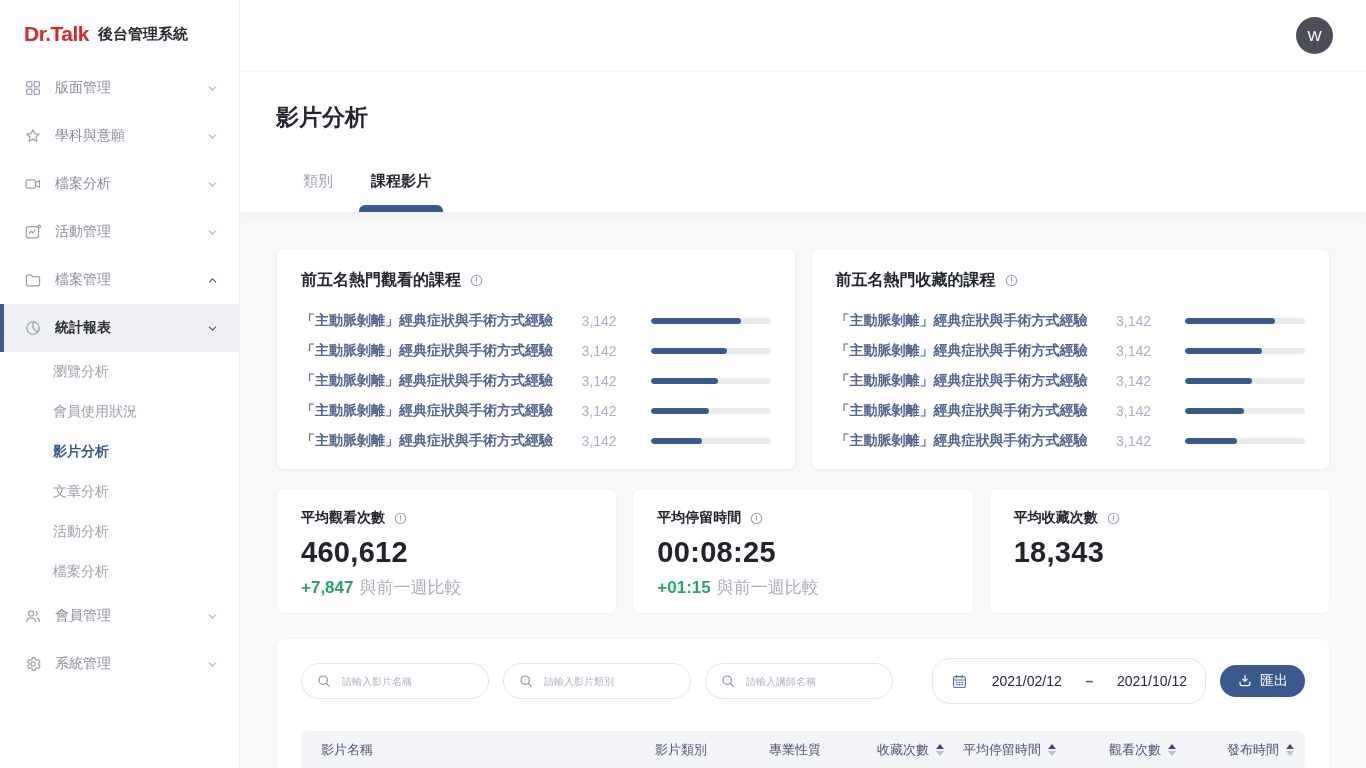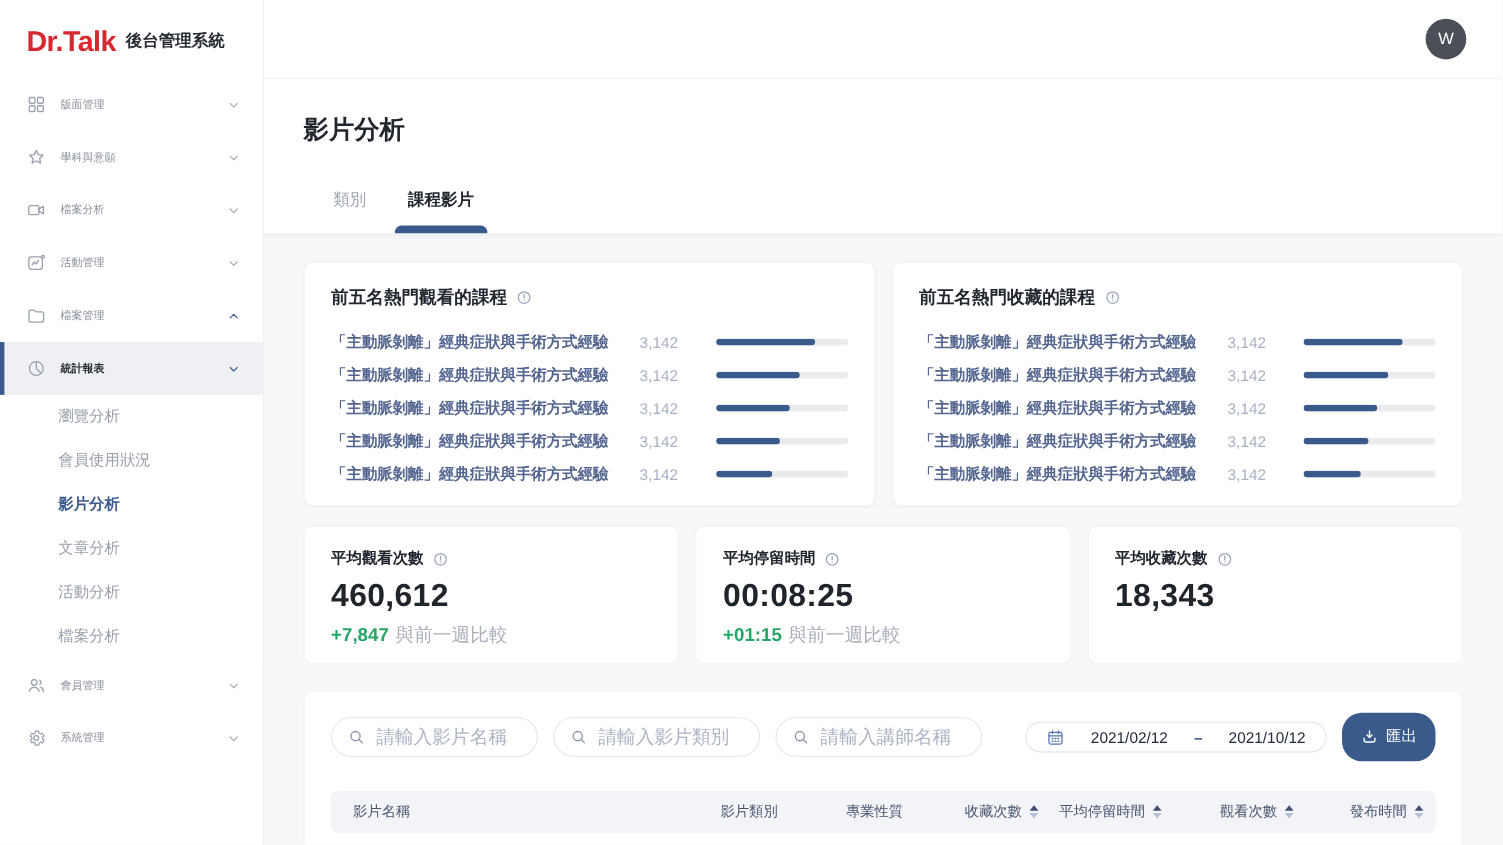--- a/index.html
+++ b/index.html
@@ -5,47 +5,47 @@
   *{box-sizing:border-box}
   html,body{margin:0;padding:0}
   body{
     width:1366px;height:768px;overflow:hidden;display:flex;
     background:#F7F8FA;color:#2A2F3A;
     font-family:"Liberation Sans","DejaVu Sans",sans-serif;
   }
   
   .sidebar{width:240px;min-width:240px;background:#fff;border-right:1px solid #EEEFF2;height:768px}
   .brand{display:flex;align-items:center;gap:9px;padding:22px 10px 16px 24px}
-  .brand-logo{color:#D7282F;font-weight:800;font-size:26px;letter-spacing:-.5px}
+  .brand-logo{color:#D7282F;font-weight:800;font-size:21px;letter-spacing:-.5px}
   .brand-title{font-size:15px;font-weight:700;color:#262B33;white-space:nowrap}
   .nav{margin-top:2px}
   .nav-item{display:flex;align-items:center;height:48px;padding:0 20px 0 24px;cursor:pointer;position:relative;background:#fff}
   .nav-item .icon{width:18px;height:18px;color:#9AA0AD;display:flex}
   .nav-item .icon svg{width:18px;height:18px}
-  .nav-item .label{flex:1;margin-left:13px;font-size:10px;color:#878E9B;white-space:nowrap}
+  .nav-item .label{flex:1;margin-left:13px;font-size:14px;color:#878E9B;white-space:nowrap}
   .nav-item .chev{width:13px;height:13px;color:#A7ADBA;display:flex}
   .nav-item .chev svg{width:13px;height:13px}
   .nav-item .chev.hl{color:#3A5A8C}
   .nav-item.active{background:#EEF0F3}
   .nav-item.active::before{content:"";position:absolute;left:0;top:0;bottom:0;width:4px;background:#3A5A8C}
   .nav-item.active .label{font-weight:700;color:#272C35}
   .sub-item{height:40px;display:flex;align-items:center;padding-left:53px;font-size:14px;color:#99A0AB;cursor:pointer;white-space:nowrap}
   .sub-item.active{color:#3A5A8C;font-weight:700}
   
   .main{flex:1;display:flex;flex-direction:column;height:768px;overflow:hidden}
   .topbar{height:72px;min-height:72px;background:#fff;display:flex;align-items:center;justify-content:flex-end;padding-right:33px;border-bottom:1px solid #F1F2F4}
   .avatar{width:37px;height:37px;border-radius:50%;background:#4A4F58;color:#fff;display:flex;align-items:center;justify-content:center;font-size:15px;cursor:pointer}
   .page-header{background:#fff;height:140px;min-height:140px;position:relative;padding:0 36px;box-shadow:0 3px 5px rgba(40,50,70,.05)}
   .page-title{margin:0;padding-top:30px;font-size:23px;font-weight:700;color:#21262F}
   .tabs{position:absolute;left:63px;top:98px;bottom:0;display:flex;gap:38px}
   .tab{font-size:15px;color:#9CA3AF;cursor:pointer;position:relative;padding-top:2px}
   .tab.active{color:#21262F;font-weight:600}
   .tab .tab-indicator{display:none;position:absolute;bottom:0;left:50%;transform:translateX(-50%);width:84px;height:7px;border-radius:6px 6px 0 0;background:#3A5A8C}
   .tab.active .tab-indicator{display:block}
-  .content{flex:1;padding:26px 36px 0;overflow:hidden}
+  .content{flex:1;padding:36px 36px 0;overflow:hidden}
   
   .cards-row{display:flex;gap:15px}
   .rank-card{flex:1;background:#fff;border:1px solid #F1F2F4;border-radius:8px;padding:21px 24px;height:222px;box-shadow:0 1px 2px rgba(30,40,60,.03)}
   .card-title-row{display:flex;align-items:center;gap:8px}
   .card-title{font-size:16px;font-weight:700;color:#21262F}
   .info{width:15px;height:15px;color:#9AA5B8;display:flex;cursor:pointer}
   .info svg{width:15px;height:15px}
   .rank-rows{margin-top:15px}
   .rank-row{display:flex;align-items:center;height:30px}
   .rank-name{flex:1;font-size:14px;font-weight:600;color:#53648F;white-space:nowrap;overflow:hidden;cursor:pointer}
@@ -60,28 +60,28 @@
   .stat-value{font-size:29px;font-weight:700;color:#20242B;margin-top:9px;letter-spacing:.3px}
   .stat-delta-row{margin-top:7px;font-size:17px;display:flex;gap:6px;align-items:baseline}
   .stat-delta{color:#27A567;font-weight:700}
   .stat-compare{color:#A9AFBA}
   
   .table-card{background:#fff;border:1px solid #F1F2F4;border-radius:8px 8px 0 0;margin-top:24px;padding:19px 24px;height:400px}
   .filter-row{display:flex;align-items:center;gap:14px}
   .search-box{width:188px;height:36px;border:1px solid #E2E6EC;border-radius:18px;display:flex;align-items:center;gap:8px;padding:0 12px 0 14px;background:#fff}
   .search-box .sicon{width:16px;height:16px;color:#8A93A6;display:flex}
   .search-box .sicon svg{width:16px;height:16px}
-  .search-box input{border:none;outline:none;flex:1;min-width:0;font-size:17px;color:#15803d;background:transparent;font-family:Liberation Serif, serif}
+  .search-box input{border:none;outline:none;flex:1;min-width:0;font-size:10px;color:#15803d;background:transparent;font-family:Liberation Serif, serif}
   .search-box input::placeholder{color:#ABB2C2}
-  .date-pill{margin-left:auto;width:274px;height:28px;border:1px solid #E2E6EC;border-radius:18px;display:flex;align-items:center;justify-content:space-between;padding:0 18px;cursor:pointer}
+  .date-pill{margin-left:auto;width:274px;height:46px;border:1px solid #E2E6EC;border-radius:18px;display:flex;align-items:center;justify-content:space-between;padding:0 18px;cursor:pointer}
   .date-pill .cicon{width:17px;height:17px;color:#5374AE;display:flex}
   .date-pill .cicon svg{width:17px;height:17px}
   .date-text{font-size:14px;color:#222A3A}
   .date-sep{color:#3A5A8C;font-weight:700;font-size:14px}
-  .export-btn{height:44px;padding:0 17px;border:none;border-radius:18px;background:#3A5A8C;color:#fff;font-size:14px;display:flex;align-items:center;gap:7px;cursor:pointer;font-family:inherit}
+  .export-btn{height:32px;padding:0 17px;border:none;border-radius:18px;background:#3A5A8C;color:#fff;font-size:14px;display:flex;align-items:center;gap:7px;cursor:pointer;font-family:inherit}
   .export-btn .eicon{width:16px;height:16px;display:flex;color:#fff}
   .export-btn .eicon svg{width:16px;height:16px}
   .table-head{display:grid;grid-template-columns:354px 114px 108px 86px 146px 118px 1fr;align-items:center;height:38px;background:#F2F4F8;border-radius:6px;margin-top:27px}
   .th{display:flex;align-items:center;gap:5px;font-size:13px;color:#4A5570;white-space:nowrap}
   .th:first-child{padding-left:20px}
   .sort{display:flex;flex-direction:column;gap:2px;margin-left:2px}
   .sort .up{width:0;height:0;border-left:4px solid transparent;border-right:4px solid transparent;border-bottom:5px solid #3E4E74}
   .sort .down{width:0;height:0;border-left:4px solid transparent;border-right:4px solid transparent;border-top:5px solid #B7C1D3}
 </style>
 </head>

